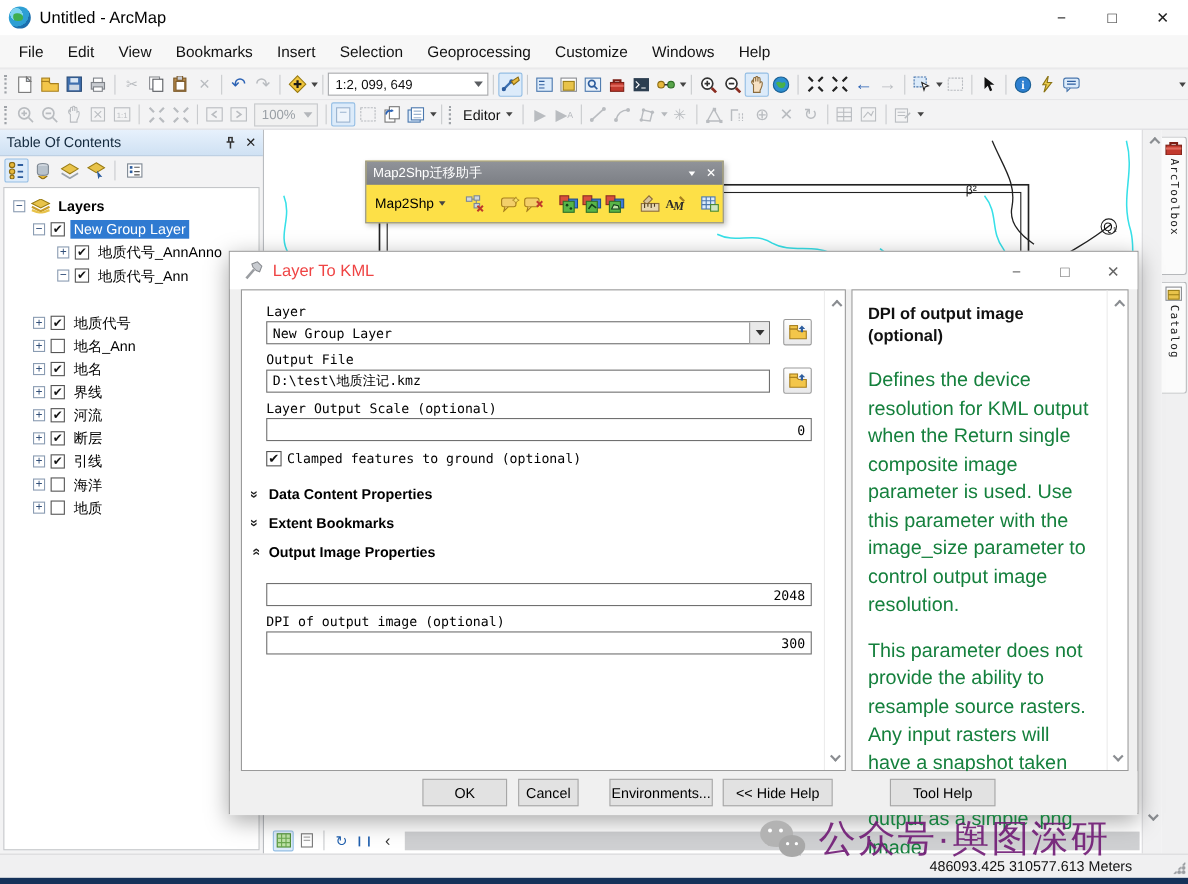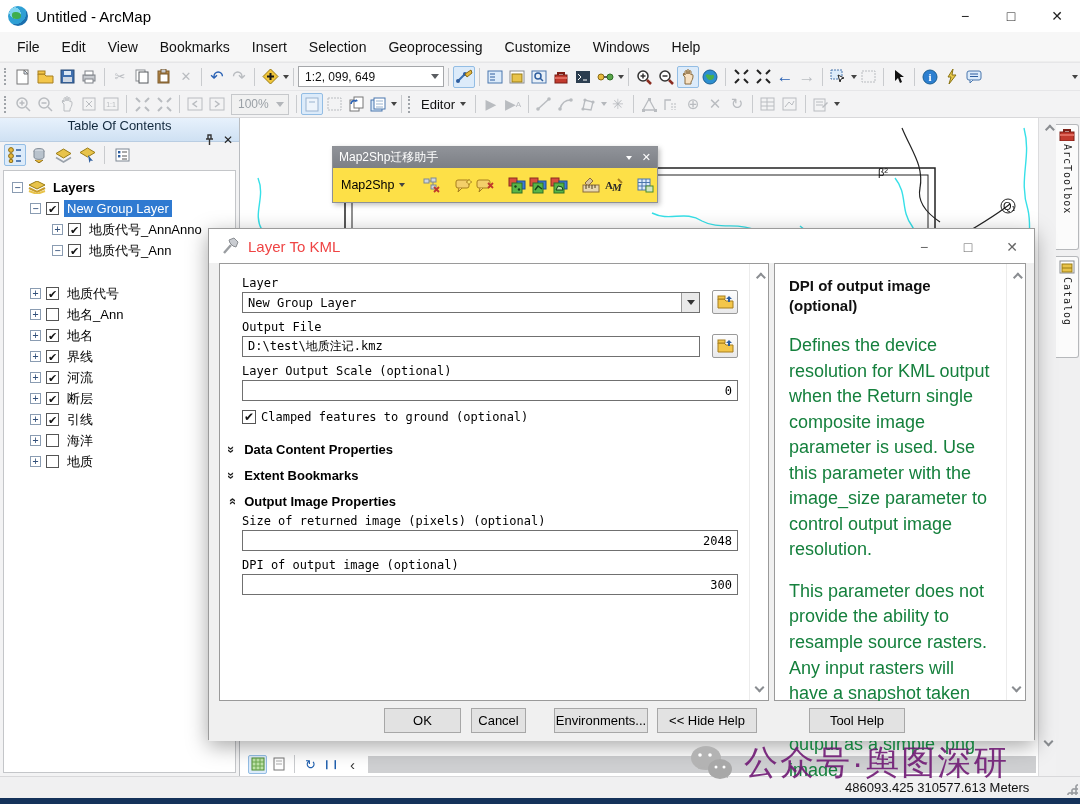--- a/index.html
+++ b/index.html
@@ -37,21 +37,21 @@
   .combo .carr { margin-left:auto; width:17px; height:100%; display:flex; align-items:center; justify-content:center; }
   .combo .carr i { width:0;height:0;border-left:4px solid transparent;border-right:4px solid transparent;border-top:5px solid #5a5d61; }
   .combo.gray { background:#f1f1f1; color:#9aa0a6; border-color:#c6c8cb; }
   .combo.gray .carr i { border-top-color:#b3b6ba; }
 
   
   #main { position:absolute; left:0; top:118px; width:1080px; height:658px; }
 
   
   #toc { position:absolute; left:0; top:0; width:240px; height:658px; background:#f3f3f4; border-right:1px solid #b9bcc0; }
-  #toc-header { height:24px; background:linear-gradient(#e7f1fc,#cfe1f3); display:flex; align-items:center; padding:0 6px; border-bottom:1px solid #b9cde2;flex-direction:column; }
+  #toc-header { height:24px; background:linear-gradient(#e7f1fc,#cfe1f3); display:flex; align-items:center; padding:0 6px; border-bottom:1px solid #b9cde2; }
   #toc-header .t { font-size:13px; color:#13293d; }
   #toc-tools { height:26px; display:flex; align-items:center; padding:0 4px; gap:2px; }
   .toc-icn { width:22px; height:22px; display:flex; align-items:center; justify-content:center; }
   #toc-tree { position:absolute; left:3px; top:52px; right:3px; bottom:3px; background:#fff; border:1px solid #c4c6c9; overflow:hidden; padding-top:6px; }
   .trow { height:21px; display:flex; align-items:center; font-size:13px; color:#000; }
   .trow.lv0 { padding-left:8px; }
   .trow.lv1 { padding-left:26px; }
   .trow.lv2 { padding-left:48px; }
   .exp { width:11px; height:11px; border:1px solid #8a9cb2; background:#fff; font-size:10px; line-height:9px; text-align:center; color:#33507a; margin-right:5px; flex:none; font-family:"DejaVu Sans Mono",monospace; }
   .cbx { width:13px; height:13px; border:1px solid #555; background:#fff; margin-right:5px; flex:none; font-size:11px; line-height:12px; text-align:center; color:#111; }
@@ -854,21 +854,20 @@
       </div>
       <div class="fsection" style="left:8px;top:204px">
         <span class="gch down">»</span>
         <span>Extent Bookmarks</span>
       </div>
       <div class="fsection" style="left:8px;top:230px">
         <span class="gch up">»</span>
         <span>Output Image Properties</span>
       </div>
 
-      <span class="flabel" style="left:22px;top:250px">Size of returned image (pixels) (optional)</span>
       <div class="finput right" style="left:22px;top:266px;width:496px">
         <span>2048</span>
       </div>
 
       <span class="flabel" style="left:22px;top:294px">DPI of output image (optional)</span>
       <div class="finput right" style="left:22px;top:310px;width:496px">
         <span>300</span>
       </div>
 
       <div class="fscroll">

